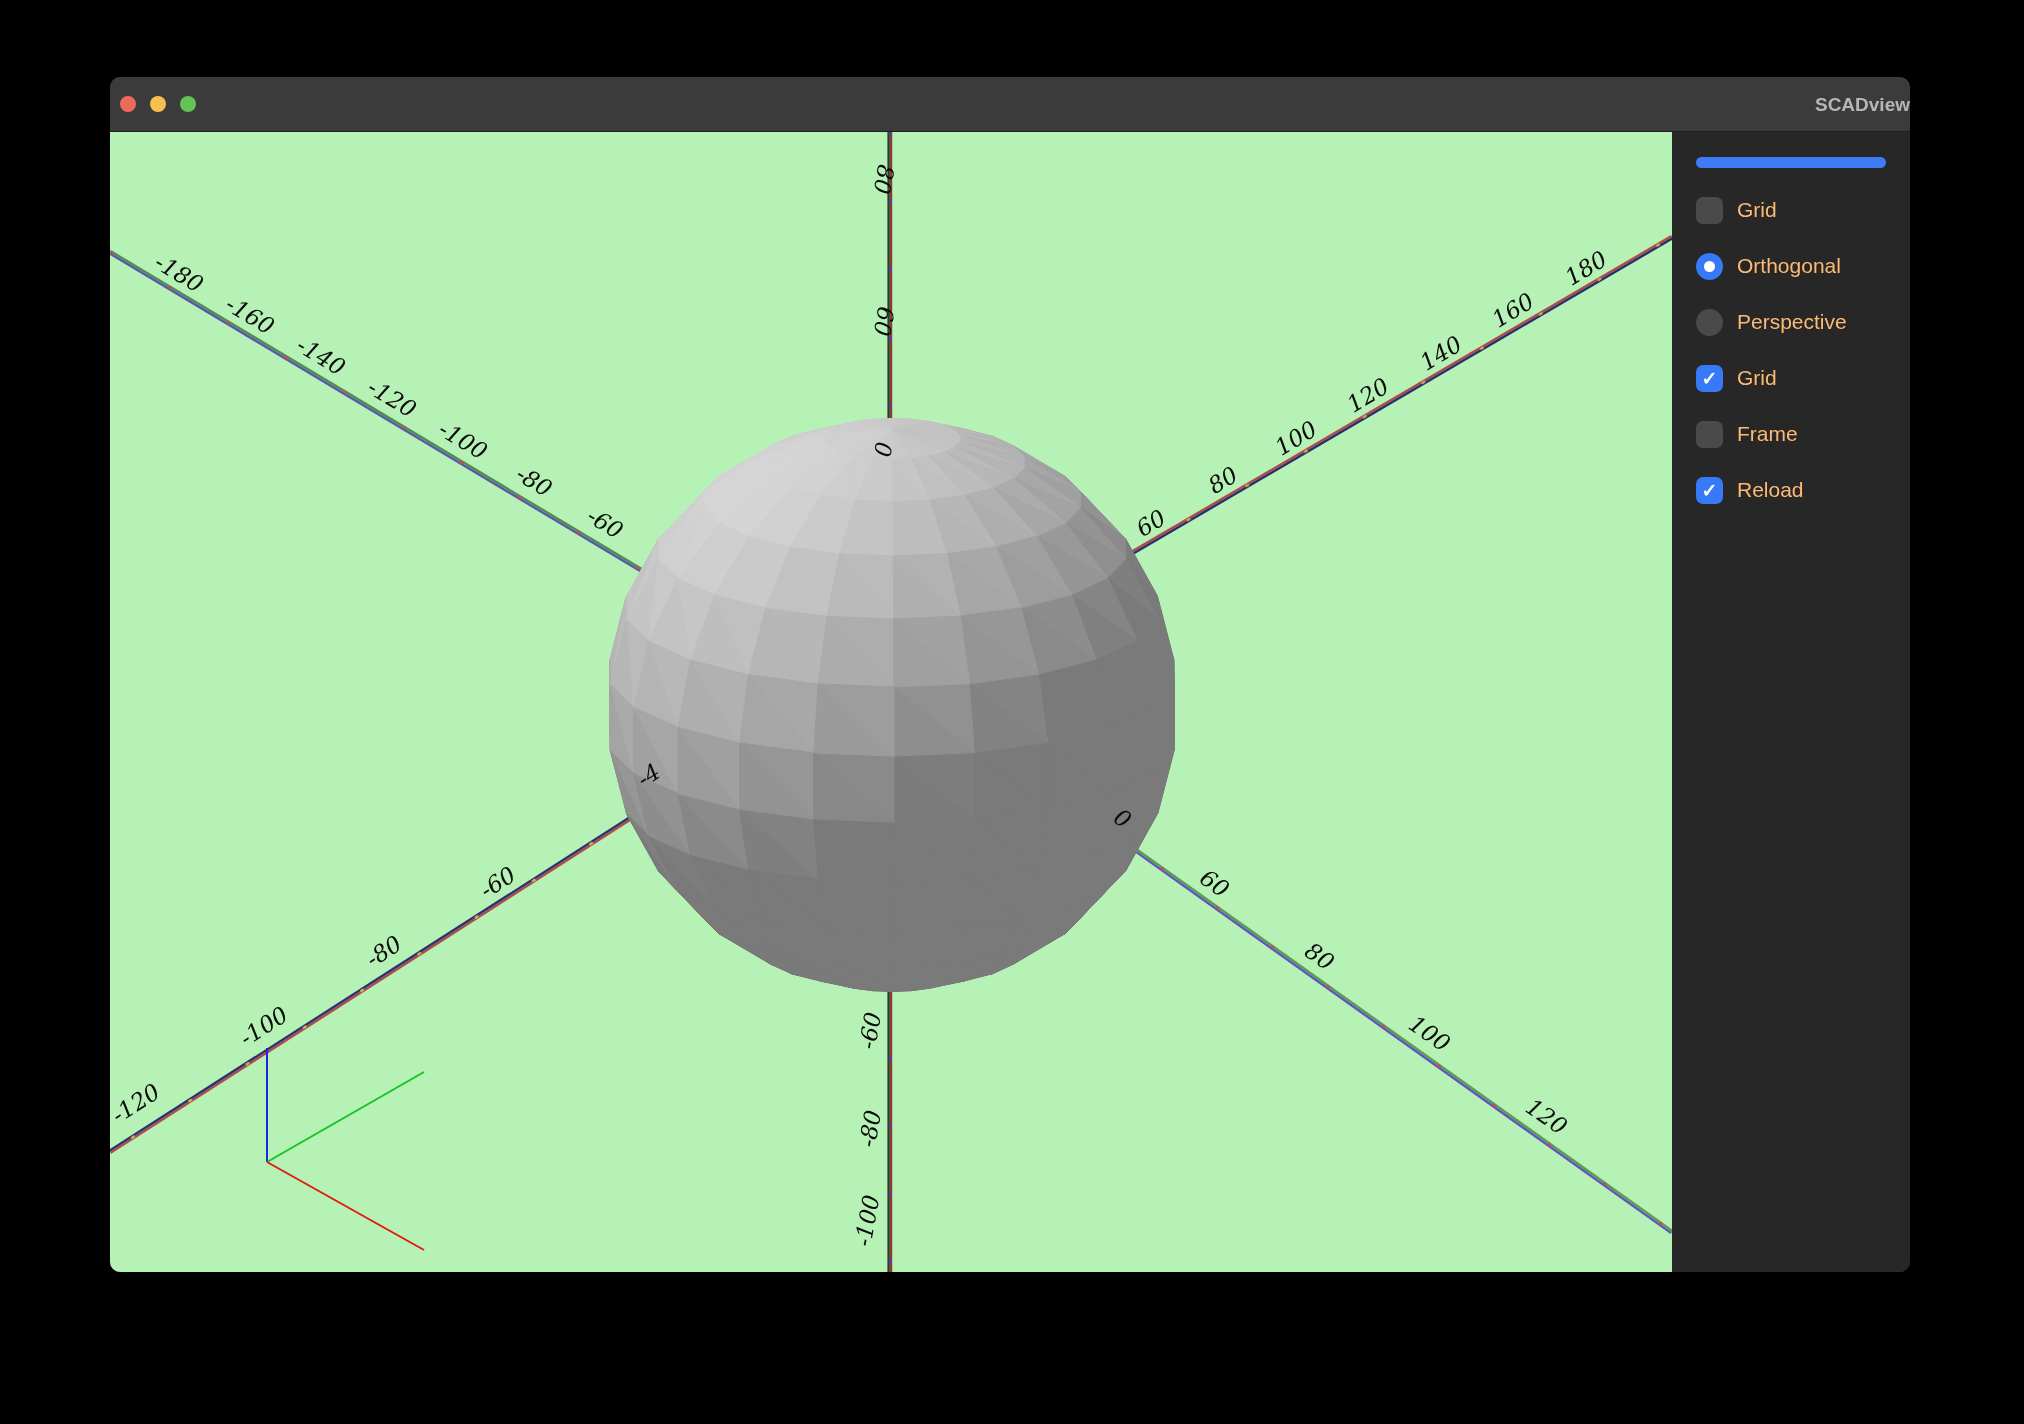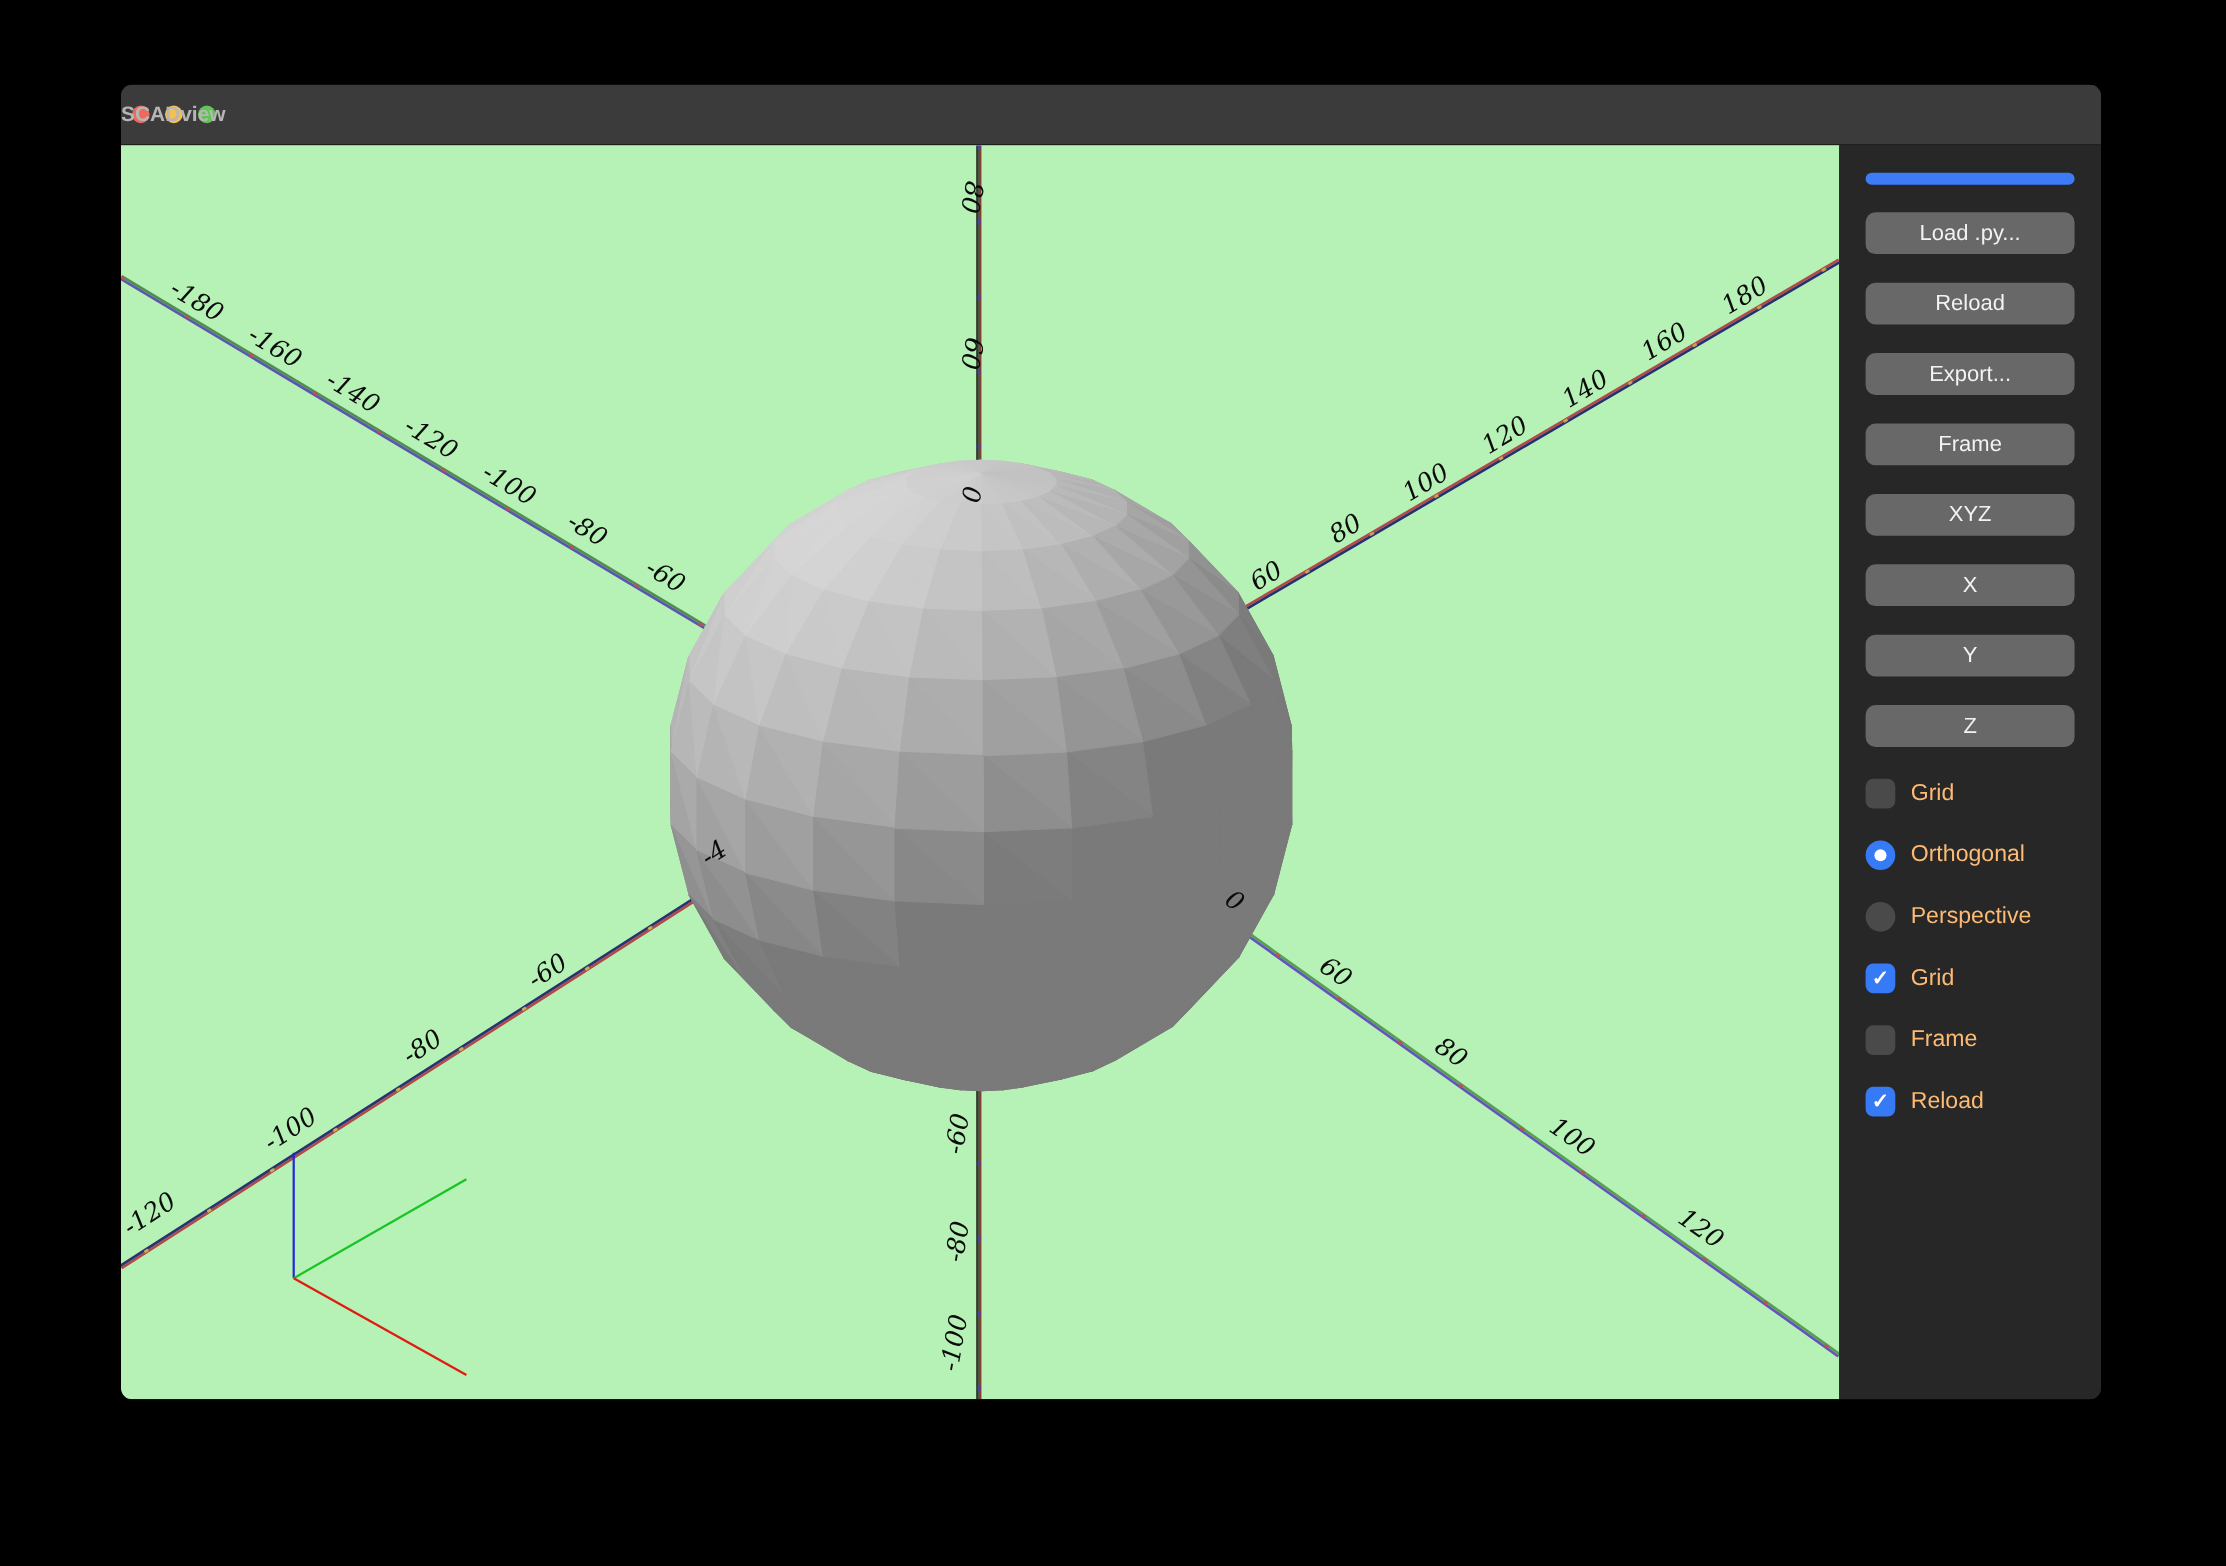--- a/index.html
+++ b/index.html
@@ -8,21 +8,21 @@
   #window{position:absolute;left:110px;top:77px;width:1800px;height:1195px;background:#272727;
     border-radius:10px;box-shadow:0 22px 70px rgba(0,0,0,.65);overflow:hidden;}
   
   #titlebar{position:absolute;left:0;top:0;width:100%;height:55px;background:#3b3b3b;
     border-bottom:1px solid #1f1f1f;box-sizing:border-box;}
   .traffic{position:absolute;top:19px;width:16px;height:16px;border-radius:50%;}
   #tl-close{left:10px;background:#ee6a5f;}
   #tl-min{left:40px;background:#f6bf4e;}
   #tl-zoom{left:70px;background:#62c454;}
   #window-title{position:absolute;left:0;top:0;width:100%;height:40px;line-height:55px;
-    text-align:left;color:#b6b6b6;font-weight:bold;font-size:19px;}
+    text-align:right;color:#b6b6b6;font-weight:bold;font-size:19px;}
   
   #viewport{position:absolute;left:0;top:55px;width:1562px;height:1140px;overflow:hidden;}
   #scene-svg,#sphere-svg{position:absolute;}
   #scene-svg{left:0;top:0;}
   
   #sidebar{position:absolute;left:1562px;top:55px;width:238px;height:1140px;background:#272727;
     box-sizing:border-box;padding:25px 24px 0 24px;}
   #progress{width:190px;height:11px;border-radius:6px;margin-bottom:25px;}
   .side-btn{width:190px;height:38px;border-radius:9px;background:#686868;color:#f2f2f2;
     font-size:20px;line-height:38px;text-align:center;margin-bottom:26px;cursor:default;
@@ -649,30 +649,20 @@
           <text class="axis-label" text-anchor="middle" transform="translate(1315,908) rotate(35)">100</text>
           <text class="axis-label" text-anchor="middle" transform="translate(1432,991) rotate(35)">120</text>
           <text class="axis-label" text-anchor="middle" transform="translate(768,900) rotate(-80)">-60</text>
           <text class="axis-label" text-anchor="middle" transform="translate(768,998) rotate(-80)">-80</text>
           <text class="axis-label" text-anchor="middle" transform="translate(765,1090) rotate(-80)">-100</text>
         </svg>
     </div>
 
     <div id="sidebar">
       <div id="progress" style="background: rgb(61, 123, 247);"></div>
-      <div id="buttons">
-          <div class="side-btn">Load .py...</div>
-          <div class="side-btn">Reload</div>
-          <div class="side-btn">Export...</div>
-          <div class="side-btn">Frame</div>
-          <div class="side-btn">XYZ</div>
-          <div class="side-btn">X</div>
-          <div class="side-btn">Y</div>
-          <div class="side-btn">Z</div>
-        </div>
       <div id="toggles">
           <div class="toggle-row">
             <div class="tick-box"></div>
             <span class="toggle-label">Grid</span>
           </div>
           <div class="toggle-row">
             <div class="radio checked">
               <div class="dot"></div>
             </div>
             <span class="toggle-label">Orthogonal</span>

